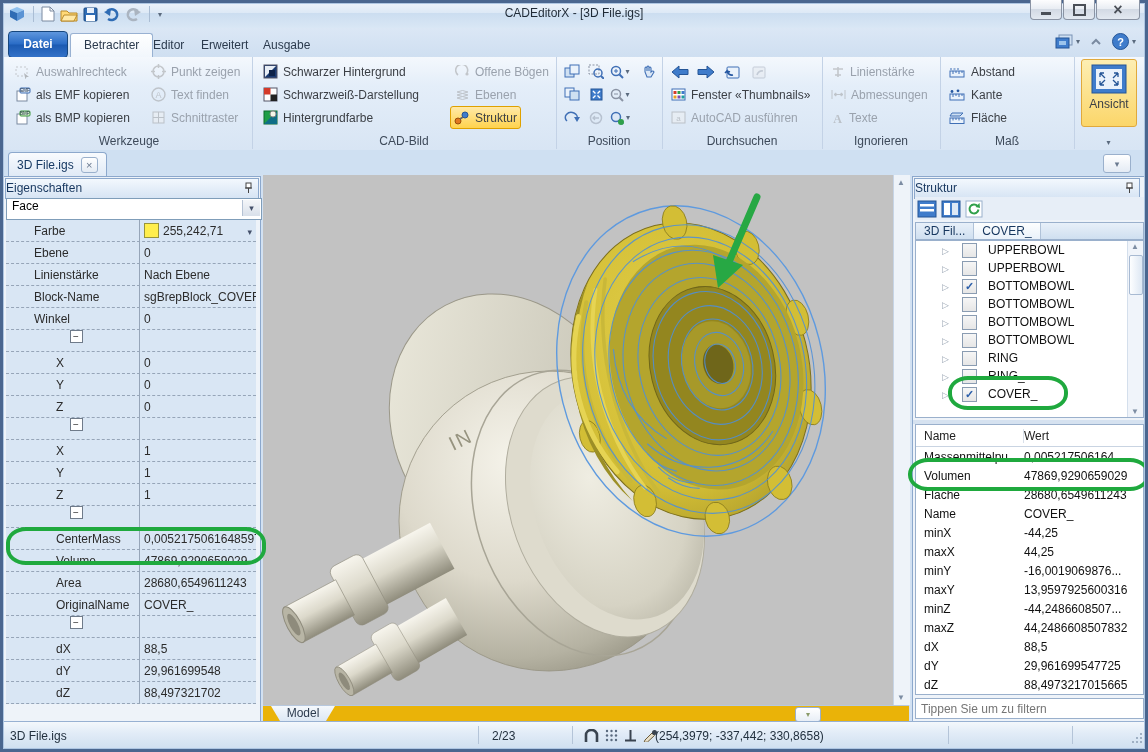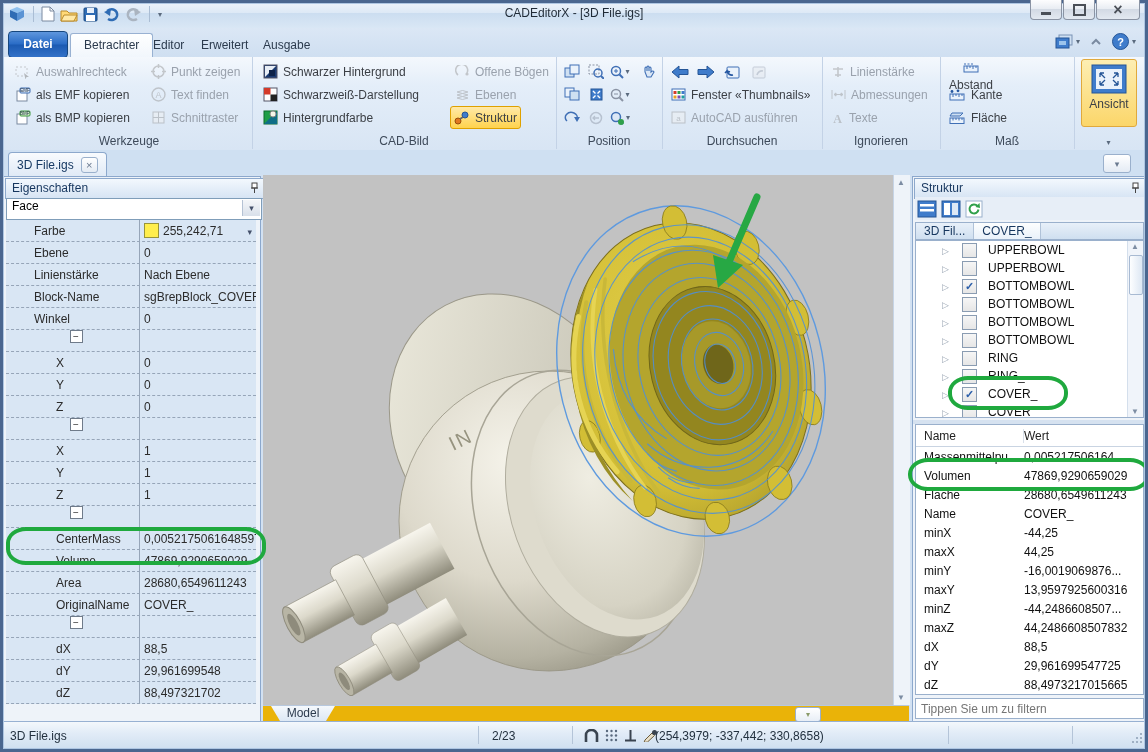--- a/index.html
+++ b/index.html
@@ -59,21 +59,21 @@
     background:linear-gradient(#f8fbfe,#e0eaf6);border:1px solid #8ca8cc;border-bottom:none;
     border-radius:4px 4px 0 0;color:#173a63;}
   .closebox{width:15px;height:14px;border:1px solid #9ab0cc;border-radius:3px;
     background:linear-gradient(#fff,#e4ebf4);display:flex;align-items:center;justify-content:center;}
   .closebox::after{content:"×";font-size:11px;color:#6a7a90;line-height:10px;}
   .chevbtn{width:26px;height:17px;border:1px solid #9ab0cc;border-radius:3px;
     background:linear-gradient(#fff,#e4ebf4);display:flex;align-items:center;justify-content:center;}
   .chevbtn::after{content:"▾";font-size:9px;color:#6a7a90;}
 
   
-  .phead{position:absolute;height:19px;line-height:18px;padding-left:6px;color:#16365e;
+  .phead{position:absolute;height:19px;line-height:18px;color:#16365e;
     background:linear-gradient(#f3f8fd,#d6e4f4);border:1px solid #8ca8cc;}
   .pin{position:absolute;right:5px;top:3px;}
 
   
   .leftpanel{left:3px;top:176px;width:256px;height:545px;background:#eef3f9;border:1px solid #8ca8cc;}
   .combo{position:absolute;left:2px;top:21px;width:249px;height:20px;background:#fff;
     border:1px solid #7f9db9;display:flex;align-items:flex-start;padding-left:5px;color:#000;}
   .combo .cbtn{position:absolute;right:1px;top:1px;width:17px;height:16px;
     background:linear-gradient(#f4f6f9,#d9e0ea);border-left:1px solid #b5c2d4;
     display:flex;align-items:center;justify-content:center;}
@@ -481,21 +481,21 @@
       <div class="rbtn disabled" style="left:6px;top:50px;">
         <svg class="ic" width="13" height="12">
             <text x="6.5" y="11" text-anchor="middle" font-size="12" font-weight="bold" fill="#8a93a3" font-family="Liberation Serif">A</text>
           </svg>
         <span>Texte</span>
       </div>
       <div class="rcaption">Ignorieren</div>
     </div>
 
     <div class="rgroup" style="left:940px;width:134px;">
-      <div class="rbtn" style="left:6px;top:4px;flex-direction:column;">
+      <div class="rbtn" style="left:6px;top:4px;">
         <svg class="ic" width="17" height="12">
             <path d="M1 3h10" stroke="#3f6fb5" stroke-dasharray="2 1.5"></path>
             <rect x="1" y="5" width="14" height="6" fill="#eaf2fb" stroke="#3f6fb5"></rect>
             <path d="M4 5v3M7 5v2M10 5v3M13 5v2" stroke="#3f6fb5"></path>
           </svg>
         <span>Abstand</span>
       </div>
       <div class="rbtn" style="left:6px;top:27px;">
         <svg class="ic" width="17" height="12">
             <circle cx="3" cy="2.5" r="1.4" fill="#2456a0"></circle>
@@ -914,25 +914,20 @@
         <div class="trow">
           <span class="texp"></span>
           <span class="tchk"></span>
           <span class="tlabel">RING_</span>
         </div>
         <div class="trow">
           <span class="texp"></span>
           <span class="tchk checked"></span>
           <span class="tlabel">COVER_</span>
         </div>
-        <div class="trow">
-          <span class="texp"></span>
-          <span class="tchk"></span>
-          <span class="tlabel">COVER</span>
-        </div>
       </div>
     <div class="treescroll">
       <span class="sarrow" style="top:1px;left:3px;">▲</span>
       <div class="thumbbar"></div>
       <span class="sarrow" style="bottom:1px;left:3px;">▼</span>
     </div>
     <div class="splitter"></div>
     <div class="dtable">
       <div class="dhead">
         <span class="c1">Name</span>

